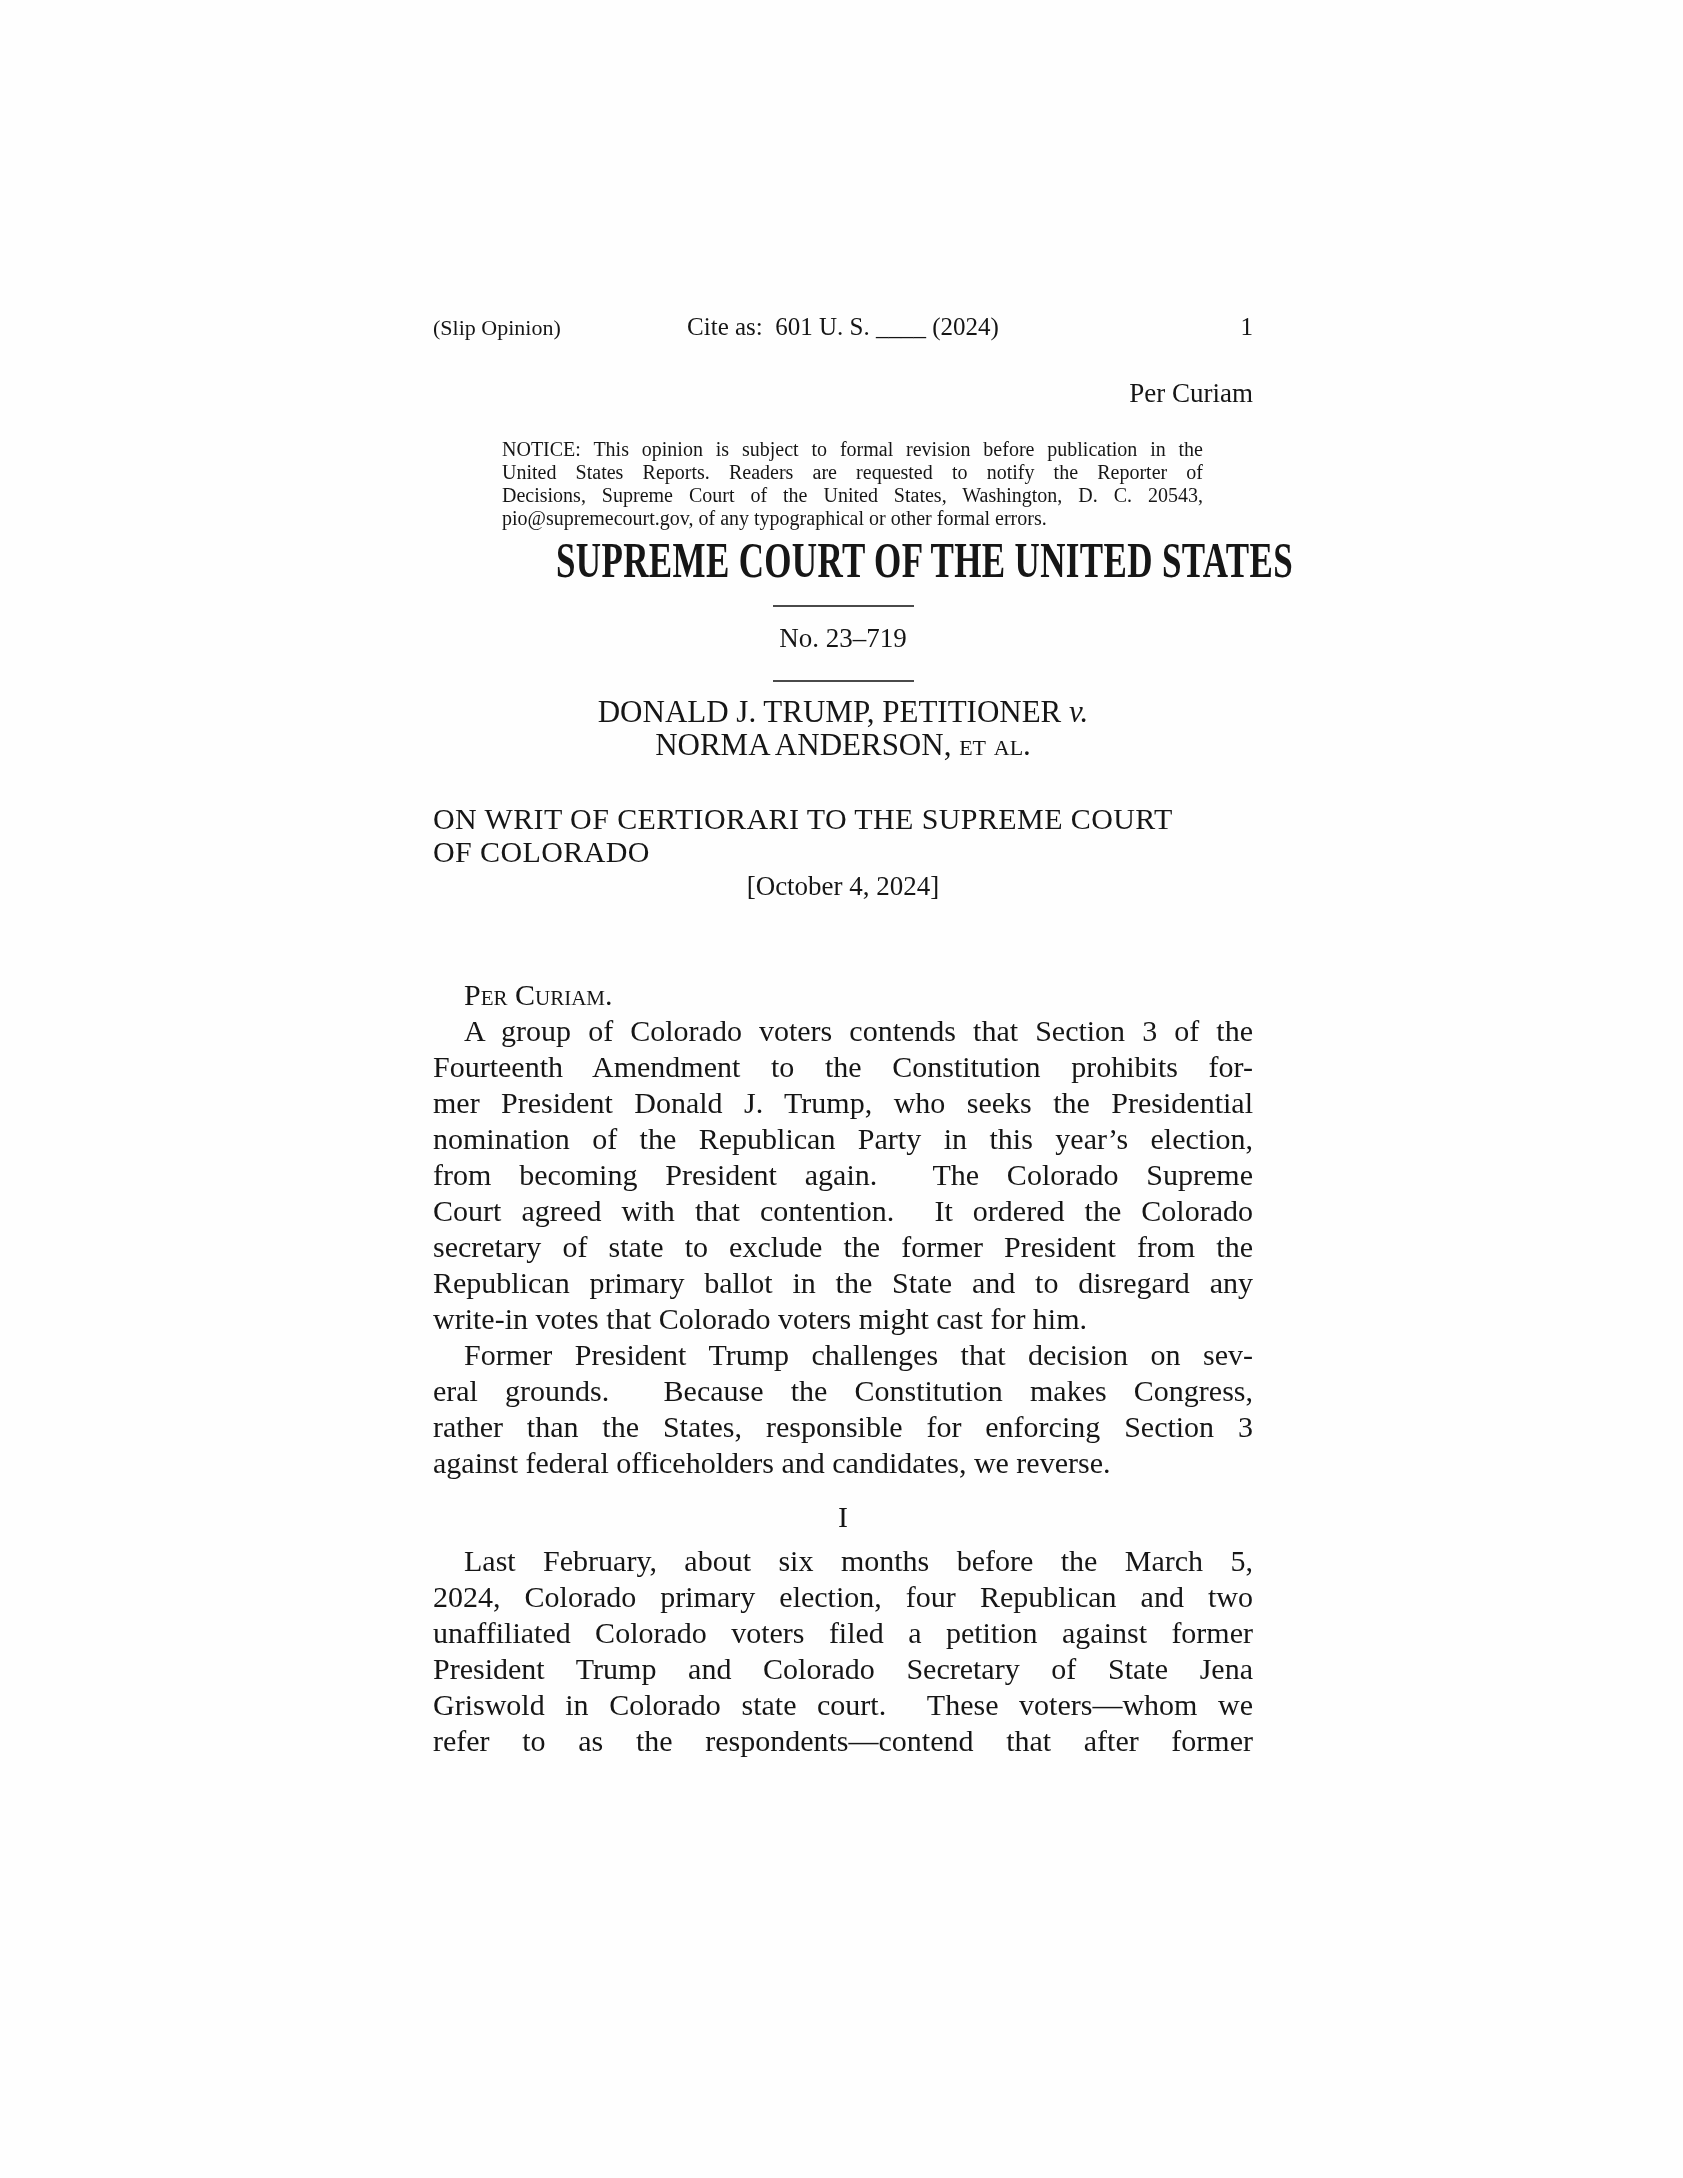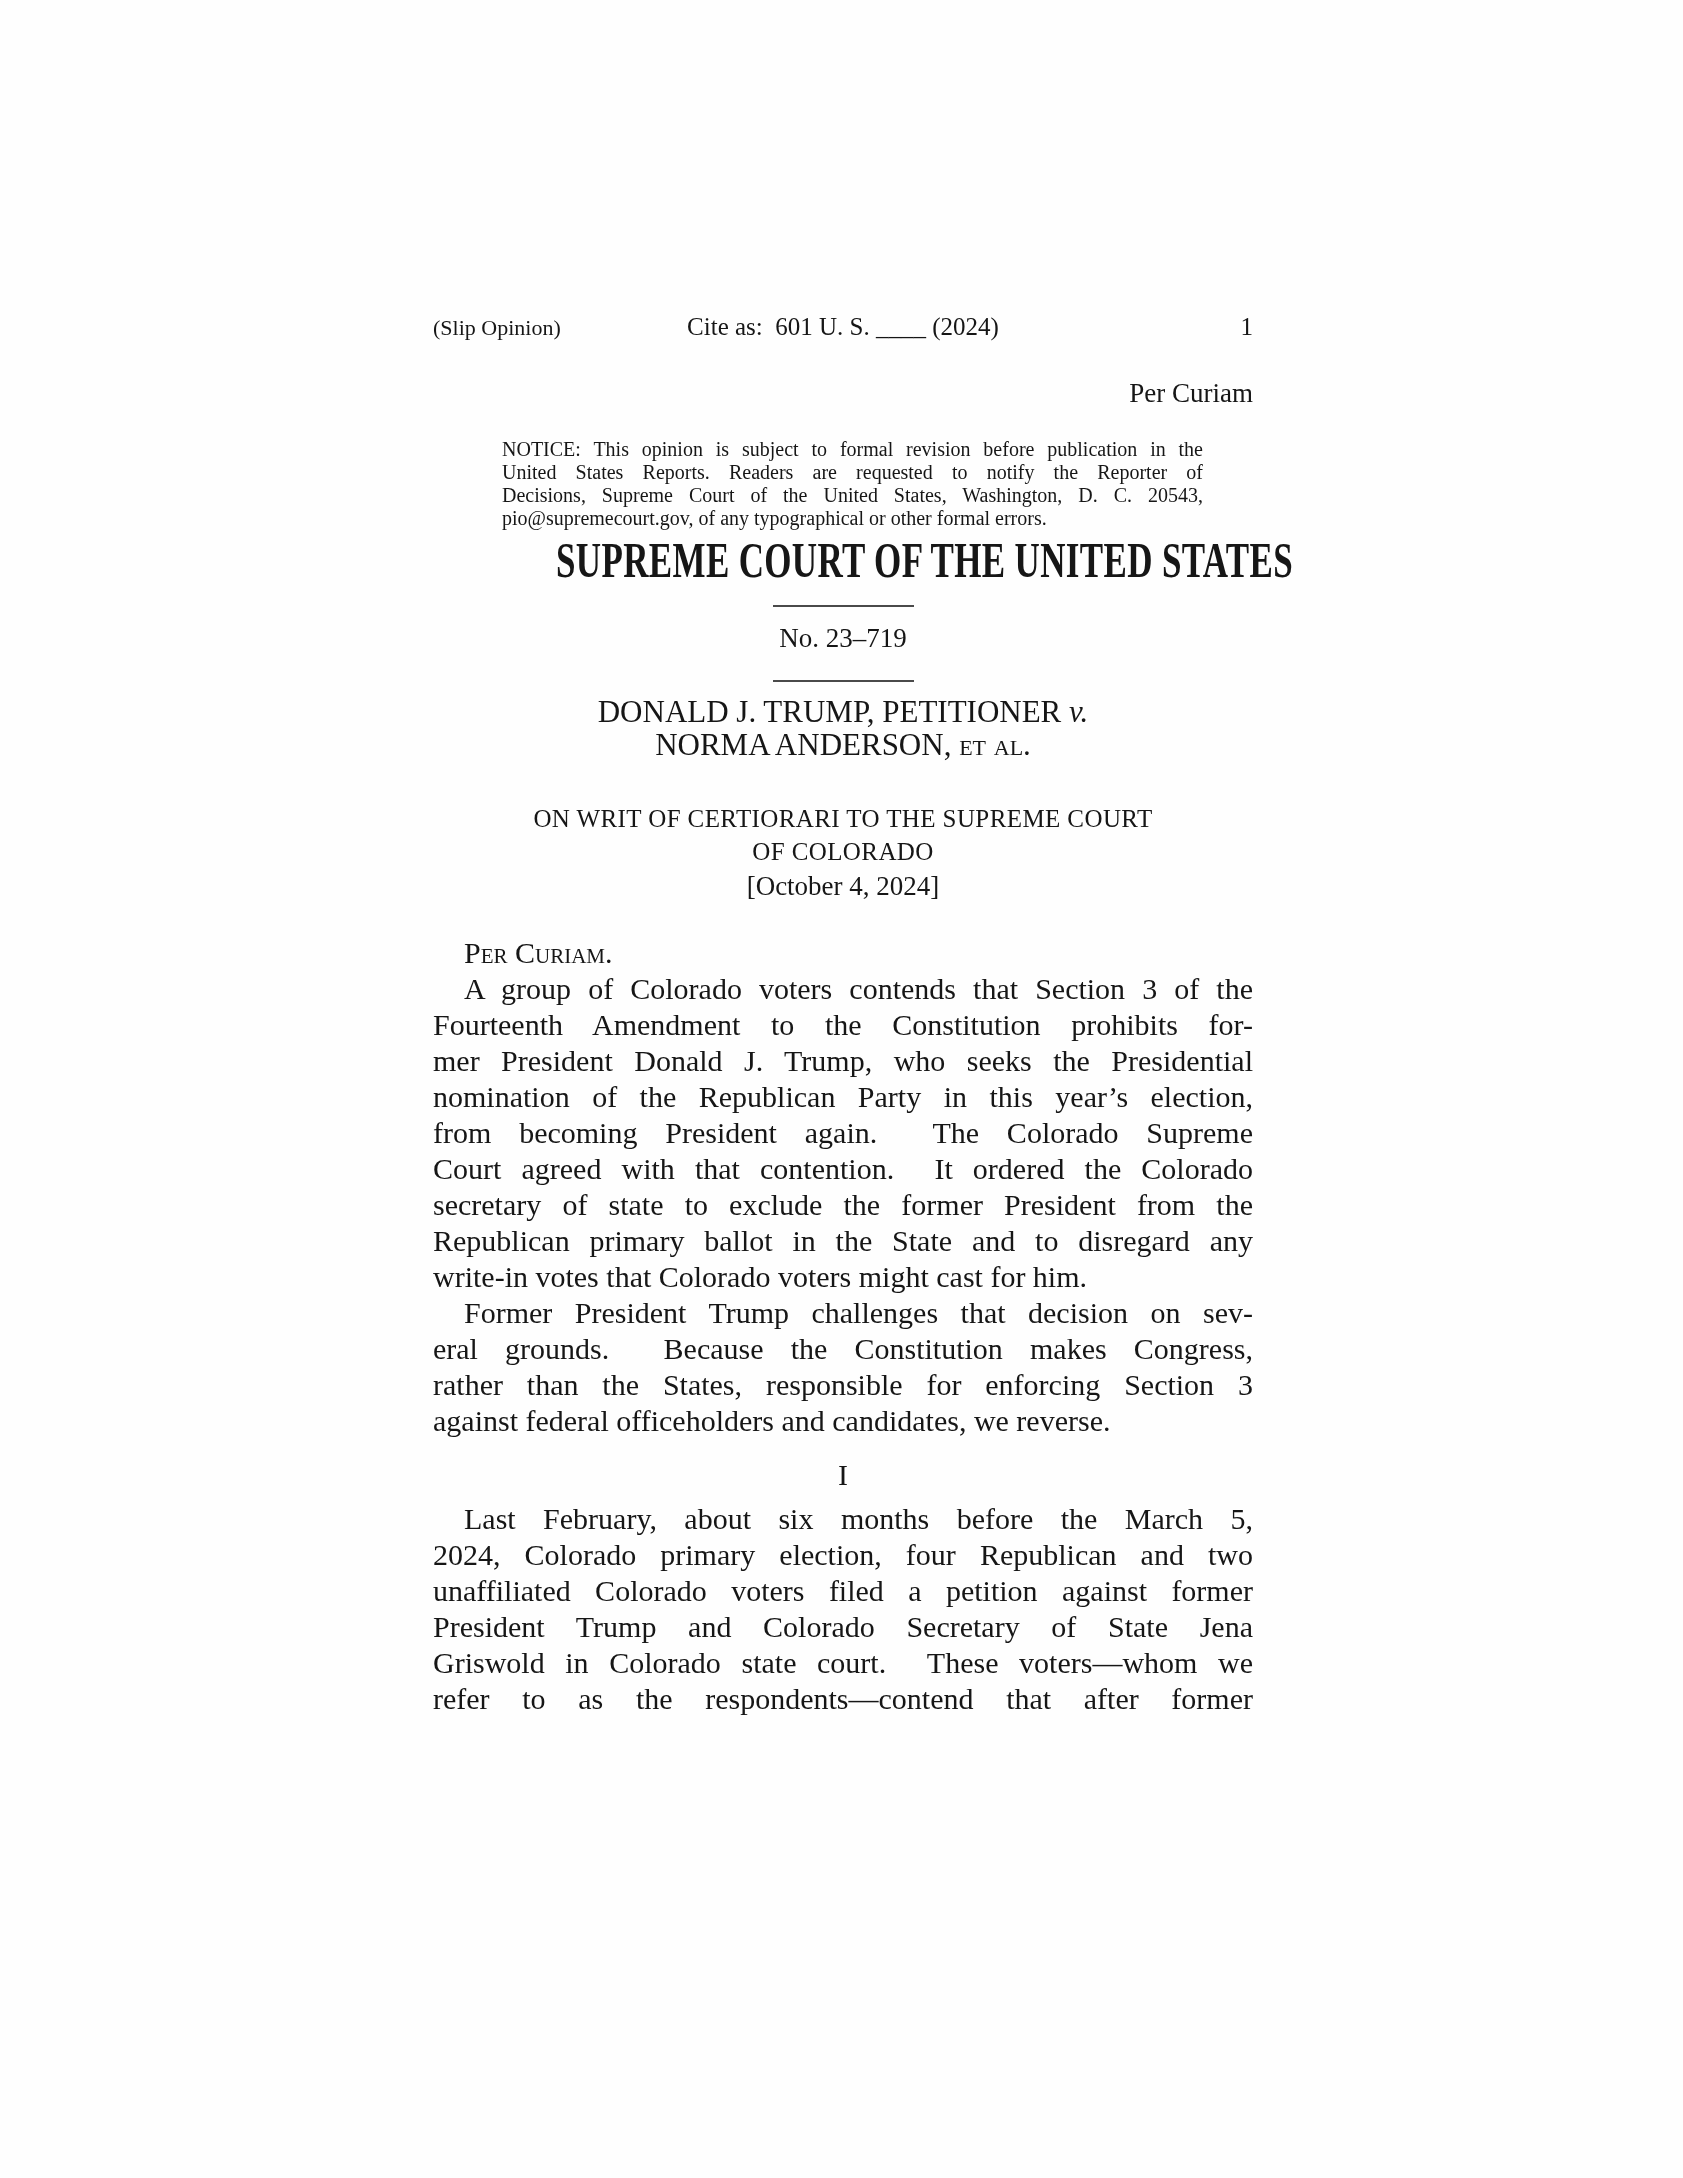--- a/index.html
+++ b/index.html
@@ -55,36 +55,36 @@
     text-align: center; font-size: 27px;
   }
   .caption {
     position: absolute; top: 695px; left: 0; width: 100%;
     text-align: center; font-size: 31px; line-height: 33px;
   }
   .caption .versus { font-style: italic; }
   .sc { font-variant: small-caps; }
   .writ {
     position: absolute; top: 802px; left: 0; width: 100%;
-    text-align: center; font-size: 25px; line-height: 33px; letter-spacing: 0.4px;
+    text-align: left; font-size: 30px; line-height: 33px; letter-spacing: 0.4px;
   }
   .date-line {
     position: absolute; top: 871px; left: 0; width: 100%;
     text-align: center; font-size: 27px;
   }
   .opinion-body {
     position: absolute; top: 935px; left: 0; width: 100%;
     font-size: 30px;
   }
   .opinion-body .line {
     line-height: 36px;
     text-align: justify; text-align-last: justify;
     white-space: pre-wrap;
   }
-  .opinion-body .pc-line { text-indent: 31px; text-align-last: left; }
+  .opinion-body .pc-line { text-indent: 31px; text-align-last: left; margin-top: 42px; }
   .para { margin: 0; }
   .para .line:first-child { text-indent: 31px; }
   .para.endp .line:last-child { text-align-last: left; }
   .section-heading {
     line-height: 36px; margin-top: 18px; margin-bottom: 8px;
     text-align: center; text-align-last: center; font-size: 30px;
   }
 </style>
 </head>
 <body>

